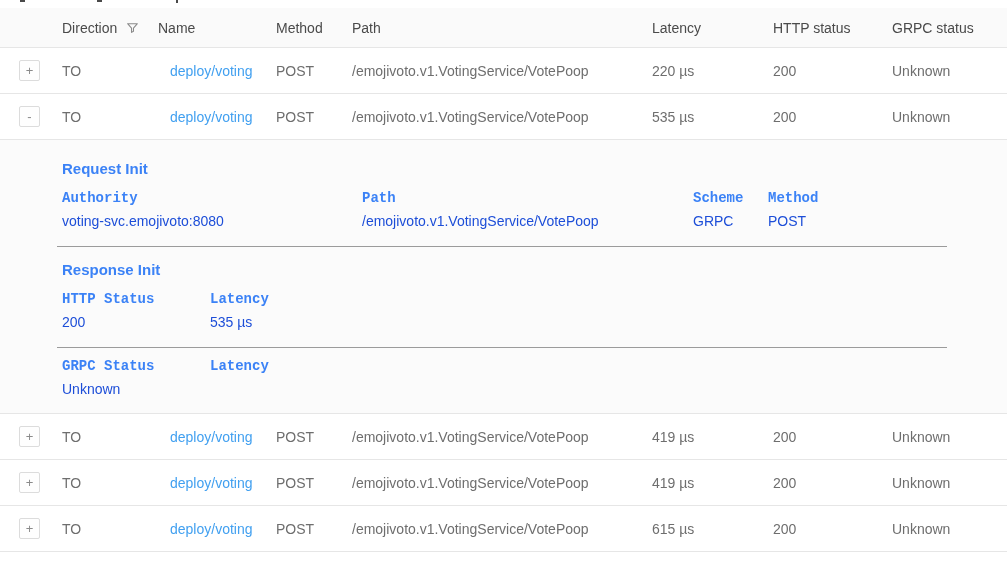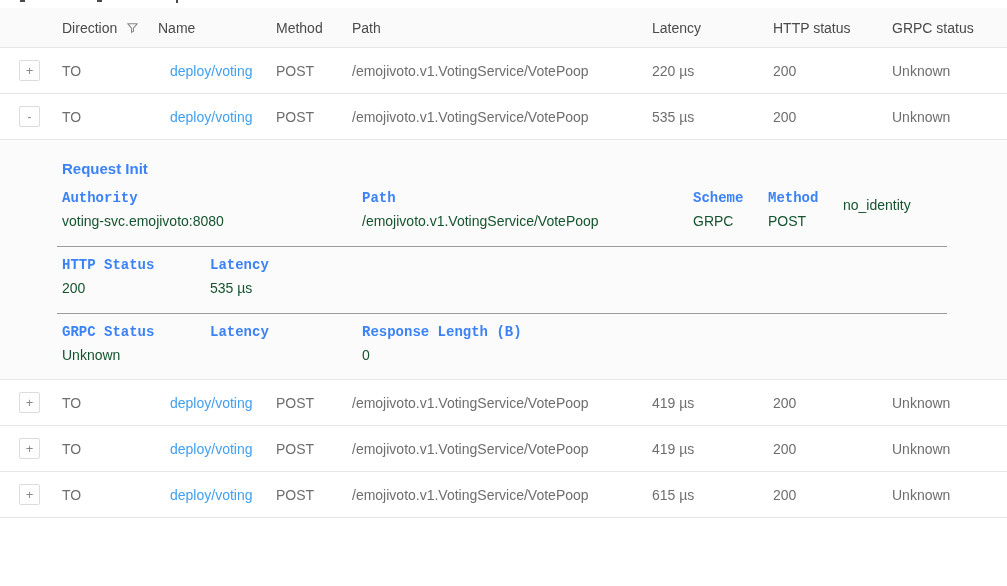--- a/index.html
+++ b/index.html
@@ -69,21 +69,21 @@
     font-size: 15px;
     font-weight: 700;
     color: #3b82f6;
     margin: 14px 0 13px 0;
   }
   .fields { display: grid; }
   .req-grid  { grid-template-columns: 300px 331px 75px 75px 1fr; }
   .ri-grid   { grid-template-columns: 148px 1fr; }
   .re-grid   { grid-template-columns: 148px 152px 1fr; }
   .flabel { font-weight: 700; color: #3b82f6; font-family: Liberation Mono, monospace; }
-  .fvalue { color: #14532d; margin-top: 7px; }
+  .fvalue { color: #1d4ed8; margin-top: 7px; }
   .sec-divider {
     border: none;
     border-top: 1px solid #9b9b9b;
     width: 890px;
     margin: 17px 0 10px -5px;
     height: 0;
   }
 </style>
 </head>
 <body>
@@ -158,26 +158,26 @@
       </div>
       <div>
         <div class="flabel">Scheme</div>
         <div class="fvalue">GRPC</div>
       </div>
       <div>
         <div class="flabel">Method</div>
         <div class="fvalue">POST</div>
       </div>
       <div>
-        <div class="fvalue">no_identity</div>
       </div>
     </div>
 
     <hr class="sec-divider">
 
+    <h3>Response Init</h3>
     <div class="fields ri-grid">
       <div>
         <div class="flabel">HTTP Status</div>
         <div class="fvalue">200</div>
       </div>
       <div>
         <div class="flabel">Latency</div>
         <div class="fvalue">535 µs</div>
       </div>
     </div>
@@ -185,24 +185,20 @@
     <hr class="sec-divider">
 
     <div class="fields re-grid">
       <div>
         <div class="flabel">GRPC Status</div>
         <div class="fvalue">Unknown</div>
       </div>
       <div>
         <div class="flabel">Latency</div>
       </div>
-      <div>
-        <div class="flabel">Response Length (B)</div>
-        <div class="fvalue">0</div>
-      </div>
     </div>
 
   </div>
       <div class="grid-row t-row">
       <div>
         <button class="expander">+</button>
       </div>
       <div>TO</div>
       <div>
         <a class="name-link">deploy/voting</a>

